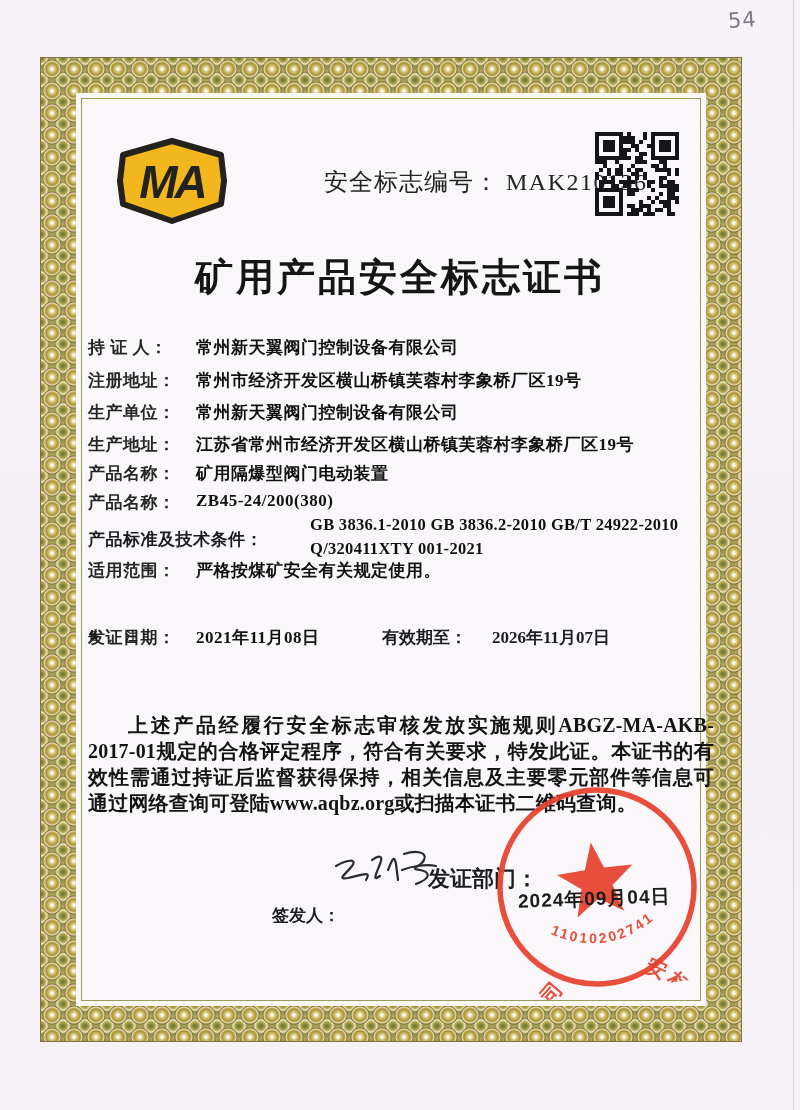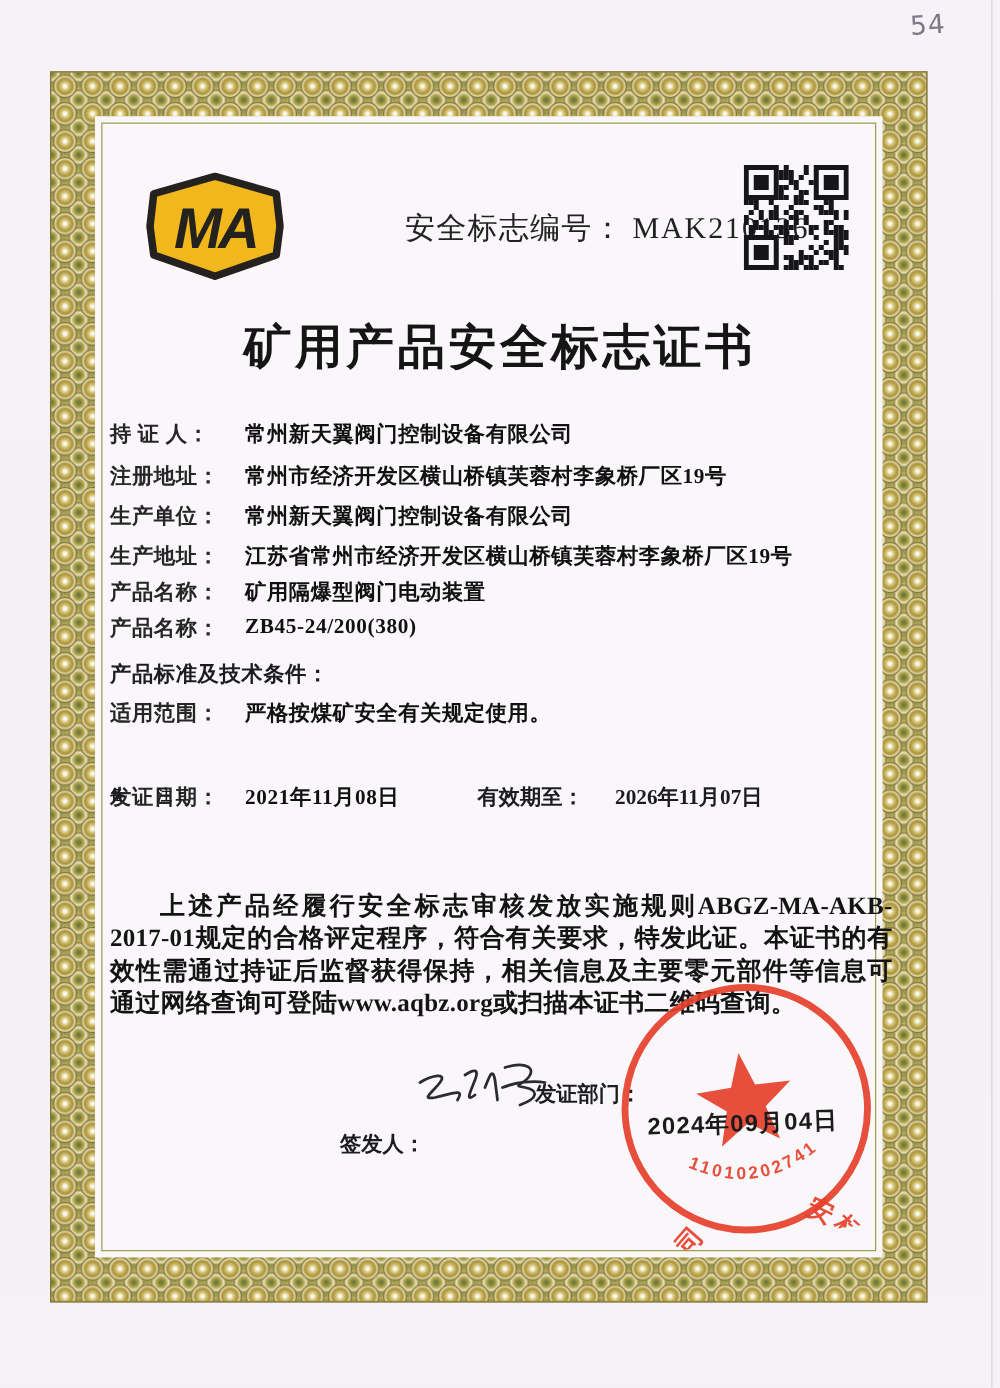--- a/index.html
+++ b/index.html
@@ -63,21 +63,21 @@
   .statement{
     position:absolute;left:88px;top:712px;width:626px;
     font-size:20px;font-weight:700;line-height:26px;color:#141414;
     text-indent:2em;letter-spacing:.2px;text-align:justify;
   }
 
   
   .cmac-badge{position:absolute;left:148px;top:840px;width:70px;height:88px;}
   .signer{position:absolute;left:272px;top:864px;font-size:17px;font-weight:600;margin-top:40px;}
   .signature{position:absolute;left:328px;top:840px;width:112px;height:58px;}
-  .dept{position:absolute;left:428px;top:864px;font-size:17px;font-weight:600;text-align:center;}
+  .dept{position:absolute;left:428px;top:864px;font-size:22px;font-weight:600;text-align:center;}
   .stamp{position:absolute;left:492px;top:782px;width:210px;height:210px;transform:rotate(-8deg);}
   .stamp-date{
     position:absolute;left:518px;top:886px;font-size:19px;font-weight:700;
     color:#1b1b1b;letter-spacing:1px;transform:rotate(-2deg);
     font-family:"Liberation Sans","DejaVu Sans",sans-serif;
   }
 </style>
 </head>
 <body>
 
@@ -274,20 +274,21 @@
   <div class="frow" style="top:462px">
     <span class="lbl">产品名称：</span>
     <span class="val">矿用隔爆型阀门电动装置</span>
   </div>
   <div class="frow" style="top:491px">
     <span class="lbl">产品名称：</span>
     <span class="val">ZB45-24/200(380)</span>
   </div>
 
   <div class="standards-lbl">产品标准及技术条件：</div>
+  <div class="standards-val">GB 3836.1-2010 GB 3836.2-2010 GB/T 24922-2010 Q/320411XTY 001-2021</div>
 
   <div class="frow" style="top:559px">
     <span class="lbl">适用范围：</span>
     <span class="val">严格按煤矿安全有关规定使用。</span>
   </div>
 
   <div class="frow dates" style="top:626px">
     <span class="lbl">发证日期：</span>
     <span class="val">2021年11月08日</span>
     <span class="lbl2">有效期至：</span>

